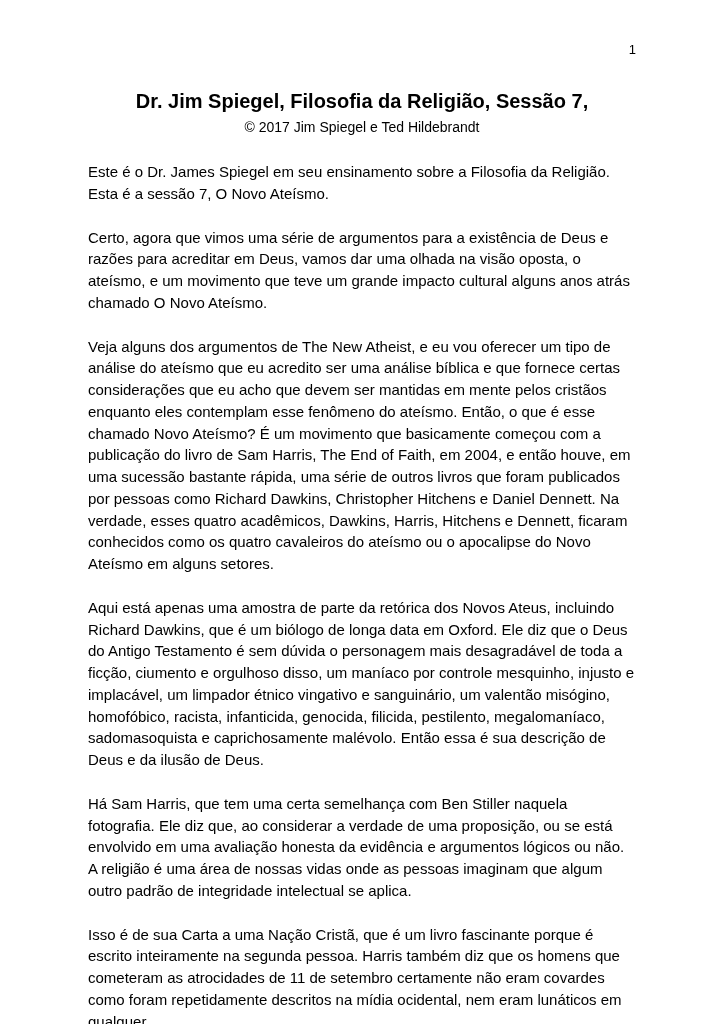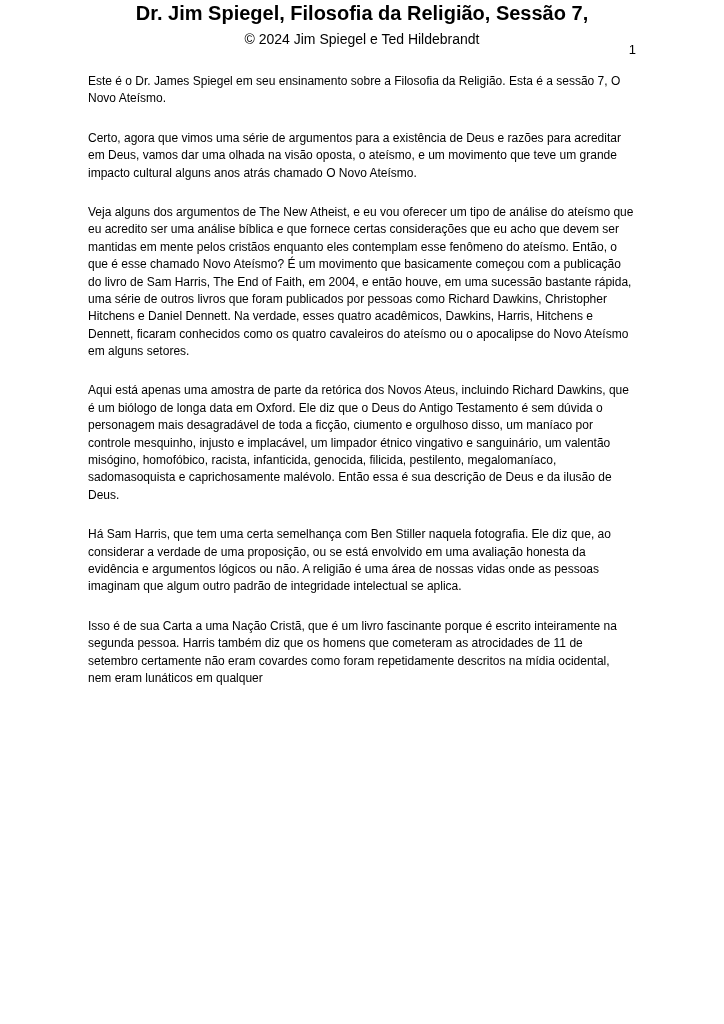--- a/index.html
+++ b/index.html
@@ -18,54 +18,55 @@
     overflow: hidden;
   }
   .page-number {
     position: absolute;
     top: 42px;
     right: 88px;
     font-size: 13px;
     color: #000000;
   }
   .doc-header {
+    padding-top: 88px;
     text-align: center;
   }
   .doc-title {
     font-size: 20px;
     font-weight: bold;
     line-height: 1.35;
     margin: 0;
   }
   .doc-copyright {
     font-size: 14px;
     margin-top: 4px;
   }
   .doc-body {
     padding: 26px 88px 0 88px;
   }
   .doc-body p {
-    font-size: 12px;
+    font-size: 15px;
     line-height: 1.45;
     margin: 0 0 22px 0;
     text-align: left;
   }
 </style>
 </head>
 <body>
 
 <div class="page">
 
   <div class="page-number">1</div>
 
   <div class="doc-header">
     <h1 class="doc-title">
       <span>Dr. Jim Spiegel, Filosofia da Religião, Sessão 7,</span><br>
     </h1>
-    <div class="doc-copyright">© 2024 Jim Spiegel e Ted Hildebrandt</div>
+    <div class="doc-copyright">© 2017 Jim Spiegel e Ted Hildebrandt</div>
   </div>
 
   <div class="doc-body">
     <p>Este é o Dr. James Spiegel em seu ensinamento sobre a Filosofia da Religião. Esta é a sessão 7, O Novo Ateísmo.</p>
     <p>Certo, agora que vimos uma série de argumentos para a existência de Deus e razões para acreditar em Deus, vamos dar uma olhada na visão oposta, o ateísmo, e um movimento que teve um grande impacto cultural alguns anos atrás chamado O Novo Ateísmo.</p>
     <p>Veja alguns dos argumentos de The New Atheist, e eu vou oferecer um tipo de análise do ateísmo que eu acredito ser uma análise bíblica e que fornece certas considerações que eu acho que devem ser mantidas em mente pelos cristãos enquanto eles contemplam esse fenômeno do ateísmo. Então, o que é esse chamado Novo Ateísmo? É um movimento que basicamente começou com a publicação do livro de Sam Harris, The End of Faith, em 2004, e então houve, em uma sucessão bastante rápida, uma série de outros livros que foram publicados por pessoas como Richard Dawkins, Christopher Hitchens e Daniel Dennett. Na verdade, esses quatro acadêmicos, Dawkins, Harris, Hitchens e Dennett, ficaram conhecidos como os quatro cavaleiros do ateísmo ou o apocalipse do Novo Ateísmo em alguns setores.</p>
     <p>Aqui está apenas uma amostra de parte da retórica dos Novos Ateus, incluindo Richard Dawkins, que é um biólogo de longa data em Oxford. Ele diz que o Deus do Antigo Testamento é sem dúvida o personagem mais desagradável de toda a ficção, ciumento e orgulhoso disso, um maníaco por controle mesquinho, injusto e implacável, um limpador étnico vingativo e sanguinário, um valentão misógino, homofóbico, racista, infanticida, genocida, filicida, pestilento, megalomaníaco, sadomasoquista e caprichosamente malévolo. Então essa é sua descrição de Deus e da ilusão de Deus.</p>
     <p>Há Sam Harris, que tem uma certa semelhança com Ben Stiller naquela fotografia. Ele diz que, ao considerar a verdade de uma proposição, ou se está envolvido em uma avaliação honesta da evidência e argumentos lógicos ou não. A religião é uma área de nossas vidas onde as pessoas imaginam que algum outro padrão de integridade intelectual se aplica.</p>
     <p>Isso é de sua Carta a uma Nação Cristã, que é um livro fascinante porque é escrito inteiramente na segunda pessoa. Harris também diz que os homens que cometeram as atrocidades de 11 de setembro certamente não eram covardes como foram repetidamente descritos na mídia ocidental, nem eram lunáticos em qualquer</p>
   </div>

